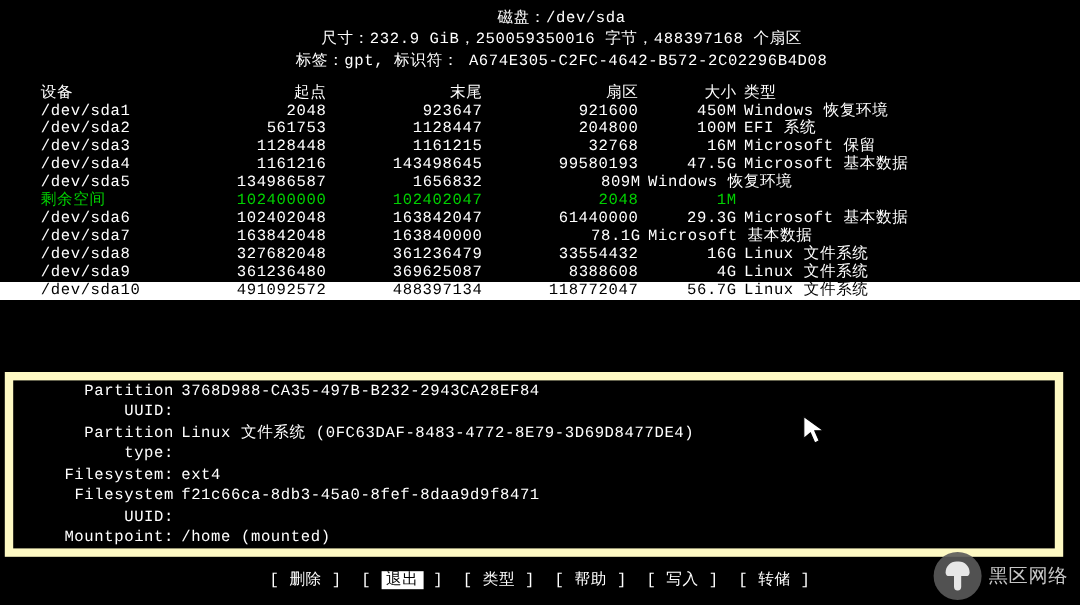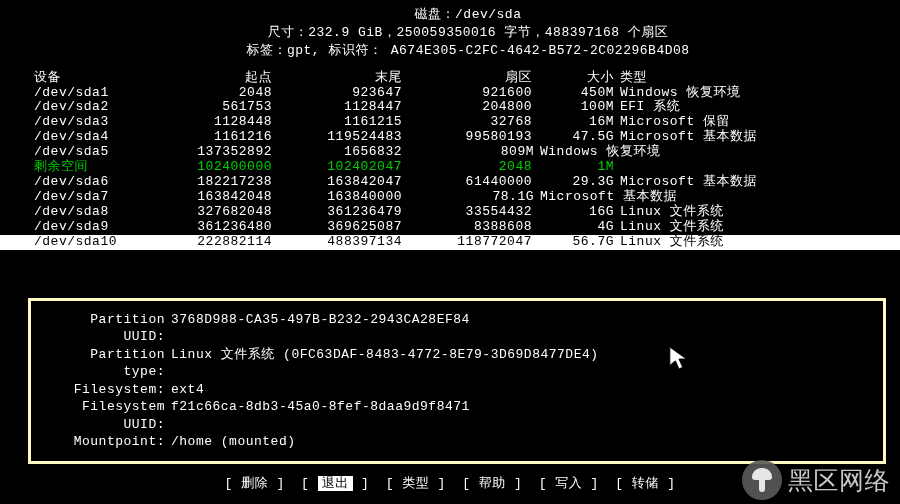--- a/index.html
+++ b/index.html
@@ -29,24 +29,24 @@
 .row .c5 { text-align: right; padding-right: 6px; }
 .row .c6 { text-align: left; }
 .row.header-row { font-weight: normal; }
 .green { color: #00d000; }
 .row.selected { background: #fff; color: #000; }
 .row.selected .c0::before { content: ""; }
 .marker { color: #fff; }
 .info-box {
   position: absolute;
   bottom: 40px;
-  left: 28px;
+  left: 4px;
   right: 14px;
-  border: 3px solid #fef9c3;
-  padding: 10px 10px;
+  border: 7px solid #fef9c3;
+  padding: 0 10px;
   line-height: 1.35;
 }
 .info-line { display: flex; }
 .info-label { width: 130px; text-align: right; padding-right: 6px; }
 .menu {
   position: absolute;
   bottom: 12px;
   left: 0; right: 0;
   text-align: center;
 }
@@ -63,21 +63,21 @@
 .watermark {
   position: absolute;
   right: 10px;
   bottom: 4px;
   display: flex;
   align-items: center;
   gap: 6px;
   opacity: 0.9;
   color: #ddd;
   font-family: sans-serif;
-  font-size: 25px;
+  font-size: 16px;
 }
 .watermark .circle {
   width: 40px; height: 40px; border-radius: 50%;
   background: #5a5a5a; position: relative;
 }
 .watermark .mushroom {
   position: absolute; left: 10px; top: 8px;
   width: 20px; height: 24px;
 }
 .watermark .cap {
@@ -109,28 +109,28 @@
     <span class="c2">起点</span>
     <span class="c3">末尾</span>
     <span class="c4">扇区</span>
     <span class="c5">大小</span>
     <span class="c6">类型</span>
   </div>
   <div id="rows">
       <div class="row"><span class="c0 marker"></span><span class="c1">/dev/sda1</span><span class="c2">2048</span><span class="c3">923647</span><span class="c4">921600</span><span class="c5">450M</span><span class="c6">Windows 恢复环境</span></div>
       <div class="row"><span class="c0 marker"></span><span class="c1">/dev/sda2</span><span class="c2">561753</span><span class="c3">1128447</span><span class="c4">204800</span><span class="c5">100M</span><span class="c6">EFI 系统</span></div>
       <div class="row"><span class="c0 marker"></span><span class="c1">/dev/sda3</span><span class="c2">1128448</span><span class="c3">1161215</span><span class="c4">32768</span><span class="c5">16M</span><span class="c6">Microsoft 保留</span></div>
-      <div class="row"><span class="c0 marker"></span><span class="c1">/dev/sda4</span><span class="c2">1161216</span><span class="c3">119524483</span><span class="c4">99580193</span><span class="c5">47.5G</span><span class="c6">Microsoft 基本数据</span></div>
-      <div class="row"><span class="c0 marker"></span><span class="c1">/dev/sda5</span><span class="c3">137352892</span><span class="c4">1656832</span><span class="c5">809M</span><span class="c6">Windows 恢复环境</span></div>
+      <div class="row"><span class="c0 marker"></span><span class="c1">/dev/sda4</span><span class="c2">1161216</span><span class="c3">143498645</span><span class="c4">99580193</span><span class="c5">47.5G</span><span class="c6">Microsoft 基本数据</span></div>
+      <div class="row"><span class="c0 marker"></span><span class="c1">/dev/sda5</span><span class="c3">134986587</span><span class="c4">1656832</span><span class="c5">809M</span><span class="c6">Windows 恢复环境</span></div>
       <div class="row green"><span class="c0 marker"></span><span class="c1">剩余空间</span><span class="c2">102400000</span><span class="c3">102402047</span><span class="c4">2048</span><span class="c5">1M</span><span class="c6"></span></div>
-      <div class="row"><span class="c0 marker"></span><span class="c1">/dev/sda6</span><span class="c2">182217238</span><span class="c3">163842047</span><span class="c4">61440000</span><span class="c5">29.3G</span><span class="c6">Microsoft 基本数据</span></div>
+      <div class="row"><span class="c0 marker"></span><span class="c1">/dev/sda6</span><span class="c2">102402048</span><span class="c3">163842047</span><span class="c4">61440000</span><span class="c5">29.3G</span><span class="c6">Microsoft 基本数据</span></div>
       <div class="row"><span class="c0 marker"></span><span class="c1">/dev/sda7</span><span class="c2">163842048</span><span class="c4">163840000</span><span class="c5">78.1G</span><span class="c6">Microsoft 基本数据</span></div>
       <div class="row"><span class="c0 marker"></span><span class="c1">/dev/sda8</span><span class="c2">327682048</span><span class="c3">361236479</span><span class="c4">33554432</span><span class="c5">16G</span><span class="c6">Linux 文件系统</span></div>
       <div class="row"><span class="c0 marker"></span><span class="c1">/dev/sda9</span><span class="c2">361236480</span><span class="c3">369625087</span><span class="c4">8388608</span><span class="c5">4G</span><span class="c6">Linux 文件系统</span></div>
-      <div class="row selected"><span class="c0 marker">&gt;&gt;</span><span class="c1">/dev/sda10</span><span class="c2">222882114</span><span class="c3">488397134</span><span class="c4">118772047</span><span class="c5">56.7G</span><span class="c6">Linux 文件系统</span></div>
+      <div class="row selected"><span class="c0 marker">&gt;&gt;</span><span class="c1">/dev/sda10</span><span class="c2">491092572</span><span class="c3">488397134</span><span class="c4">118772047</span><span class="c5">56.7G</span><span class="c6">Linux 文件系统</span></div>
     </div>
 </div>
 
 <div class="info-box">
   <div id="info">
       <div class="info-line">
         <span class="info-label">Partition UUID:</span>
         <span> 3768D988-CA35-497B-B232-2943CA28EF84</span>
       </div>
       <div class="info-line">

